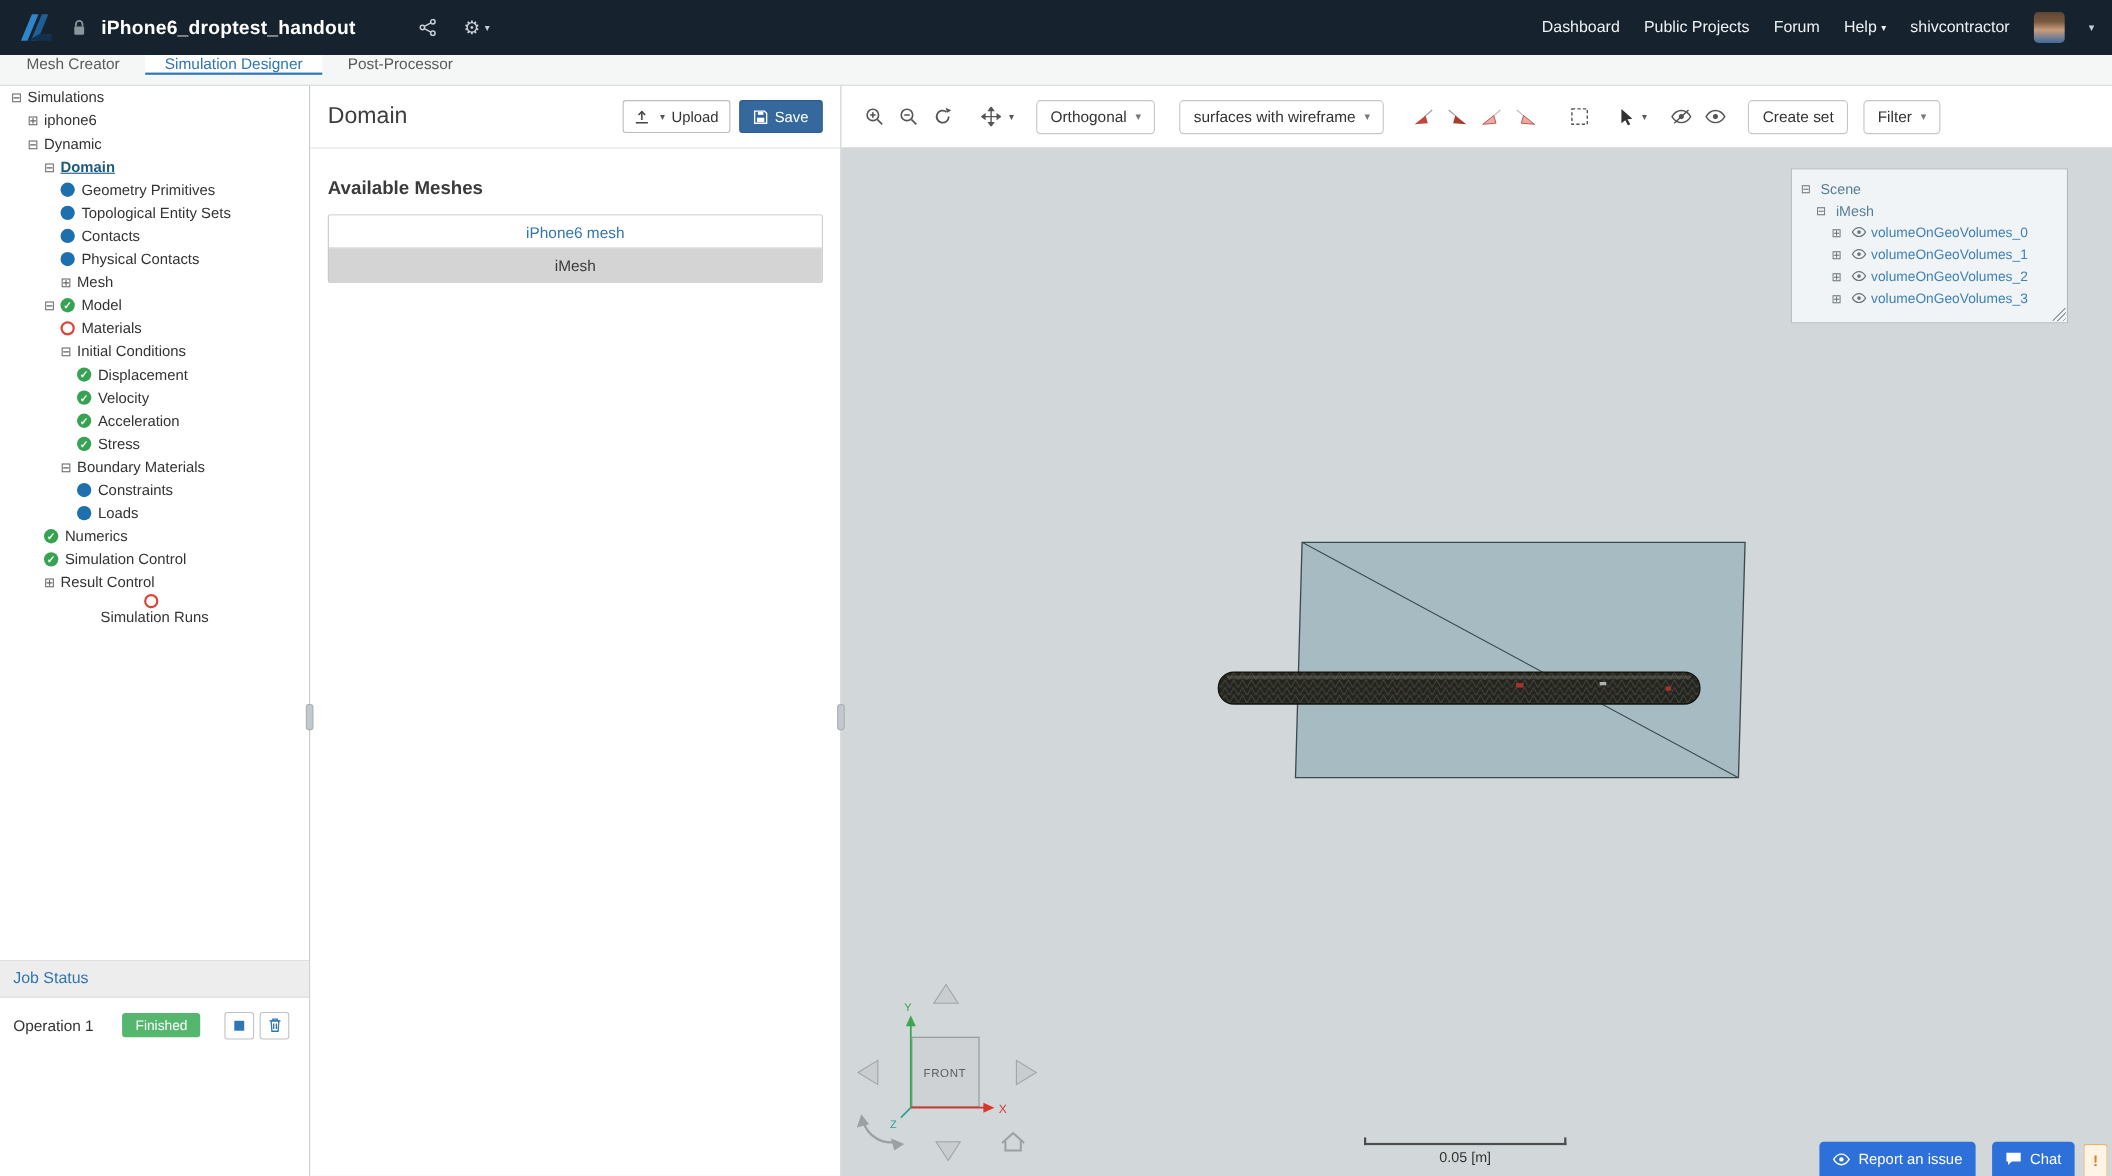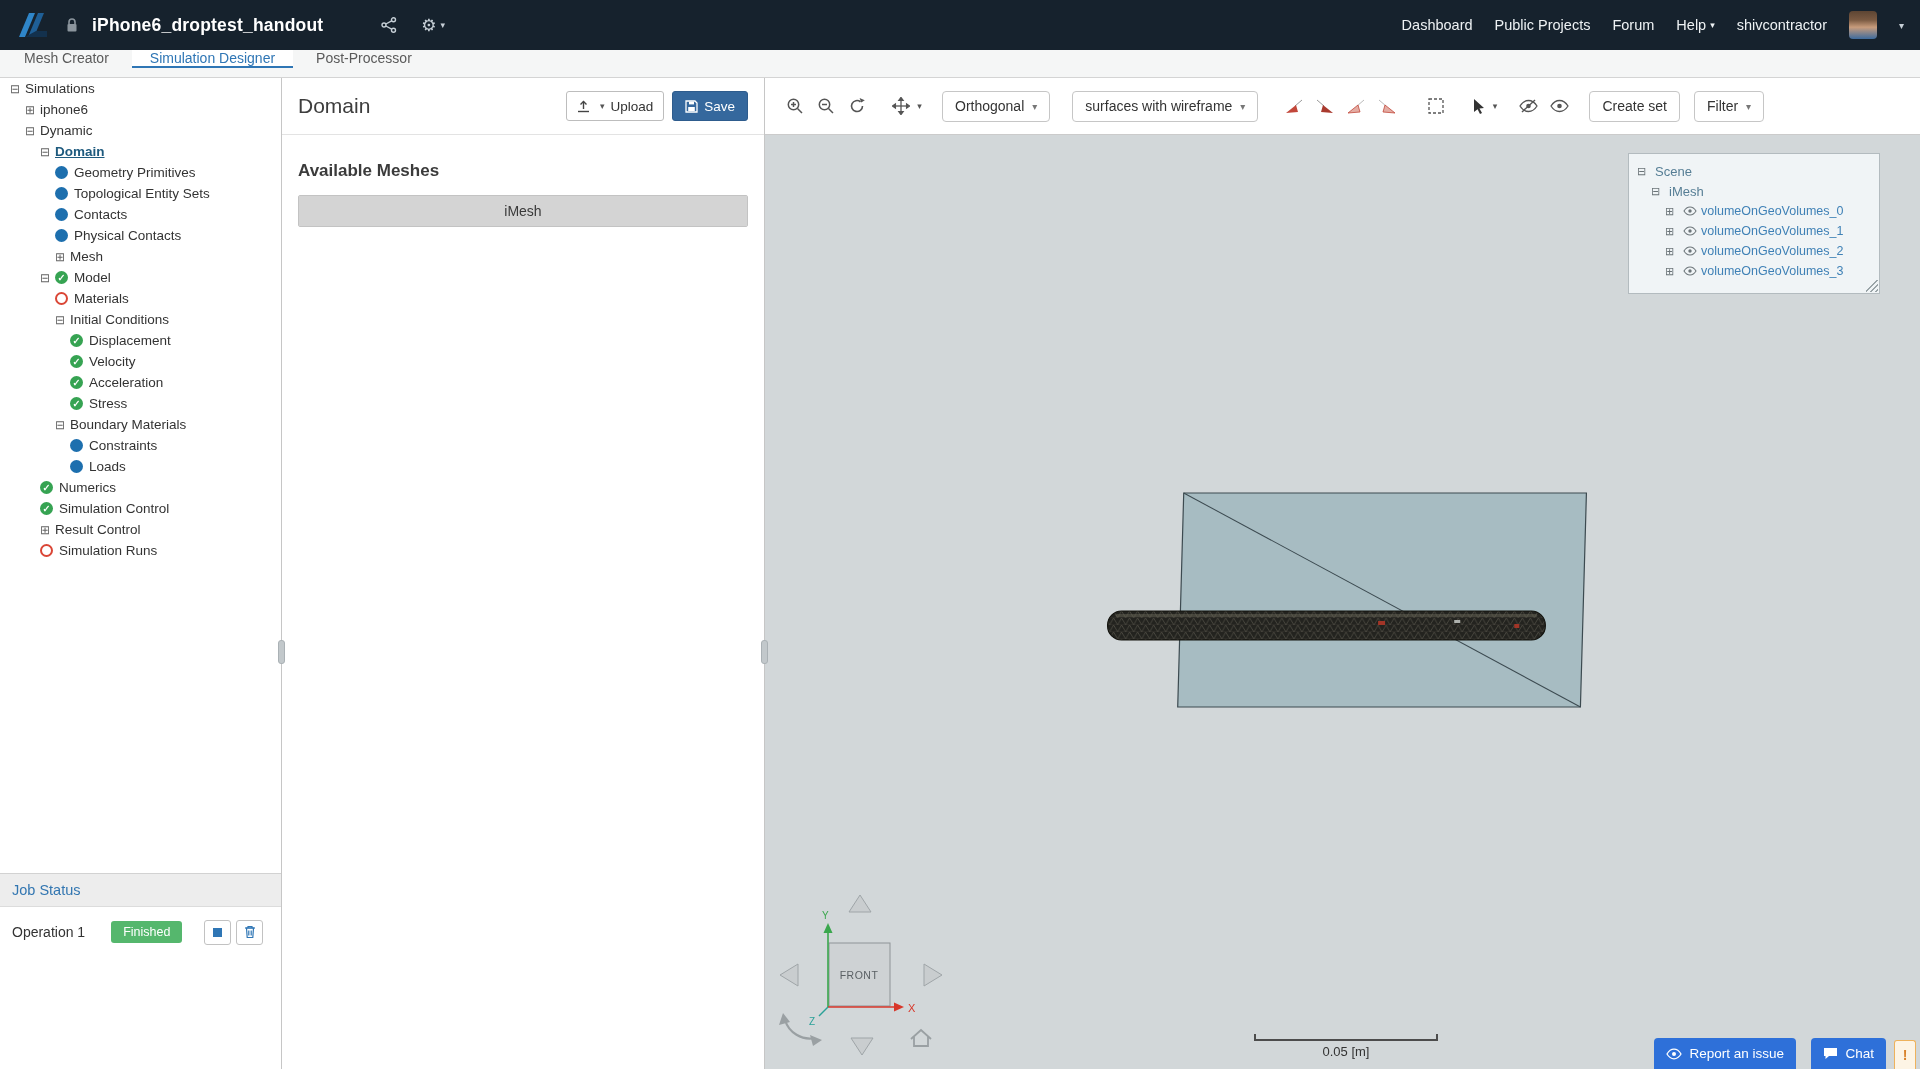--- a/index.html
+++ b/index.html
@@ -85,21 +85,21 @@
   .st-name{color:#567e95}
   .ind1{padding-left:14px}
   .ind2{padding-left:28px}
   .st-link{color:#3f81b6;font-size:12.5px;cursor:pointer}
   .st-eye{flex:none}
   .st-grip{position:absolute;right:1px;bottom:1px;width:12px;height:12px;cursor:nwse-resize;
     background:linear-gradient(135deg,transparent 45%,#9aa4a8 45%,#9aa4a8 52%,transparent 52%,transparent 65%,#9aa4a8 65%,#9aa4a8 72%,transparent 72%,transparent 85%,#9aa4a8 85%,#9aa4a8 92%,transparent 92%)}
 
   .navwidget{position:absolute;left:0;top:752px;cursor:pointer}
 
-  .scalebar{position:absolute;left:489px;top:899px;width:184px}
+  .scalebar{position:absolute;left:475px;top:899px;width:184px}
   .sb-line{height:7px;border-left:2px solid #4c4c4c;border-right:2px solid #4c4c4c;border-bottom:2px solid #4c4c4c}
   .sb-label{text-align:center;font-size:13px;color:#333;margin-top:3px}
 
   .report-btn,.chat-btn{position:absolute;bottom:0;height:31px;background:#2e70d9;border:none;border-radius:4px 4px 0 0;color:#fff;font-size:13.5px;display:flex;align-items:center;gap:7px;padding:0 12px;cursor:pointer}
   .report-btn{right:124px}
   .chat-btn{right:34px}
   .alert-btn{position:absolute;bottom:0;right:4px;width:22px;height:29px;background:#fdf4e5;border:1px solid #eeb25c;border-bottom:none;border-radius:3px 3px 0 0;color:#d9822b;font-weight:700;font-size:14px;cursor:pointer}
 </style>
 </head>
 <body>
@@ -242,21 +242,21 @@
           <span class="tree-label">Numerics</span>
         </div>
         <div class="tree-row" style="padding-left: 40px;">
           <span class="status green-check">✓</span>
           <span class="tree-label">Simulation Control</span>
         </div>
         <div class="tree-row" style="padding-left: 40px;">
           <span class="expander">⊞</span>
           <span class="tree-label">Result Control</span>
         </div>
-        <div class="tree-row" style="padding-left: 40px;">
+        <div class="tree-row" style=" flex-direction: column;">
           <span class="status red-circle"></span>
           <span class="tree-label">Simulation Runs</span>
         </div>
       </div>
     <div class="job-status">
       <div class="js-head">Job Status</div>
       <div class="js-row">
         <span class="js-op">Operation 1</span>
         <span class="js-badge">Finished</span>
         <button class="js-btn first">
@@ -294,20 +294,21 @@
             <rect x="3.2" y="7" width="6.6" height="4" fill="#fff"></rect>
             <rect x="4" y="1.6" width="5" height="2.8" fill="#fff"></rect>
           </svg>
           <span>Save</span>
         </button>
       </div>
     </header>
     <div class="domain-body">
       <h3>Available Meshes</h3>
       <div class="mesh-list" id="mesh-list">
+          <div class="mesh-row">iPhone6 mesh</div>
           <div class="mesh-row selected">iMesh</div>
         </div>
     </div>
     <div class="grip"></div>
   </section>
 
   <section class="viewport">
     <div class="vp-toolbar">
       <button class="ic-btn">
         <svg width="18" height="18" viewBox="0 0 18 18" fill="none" stroke="#555" stroke-width="1.5">

